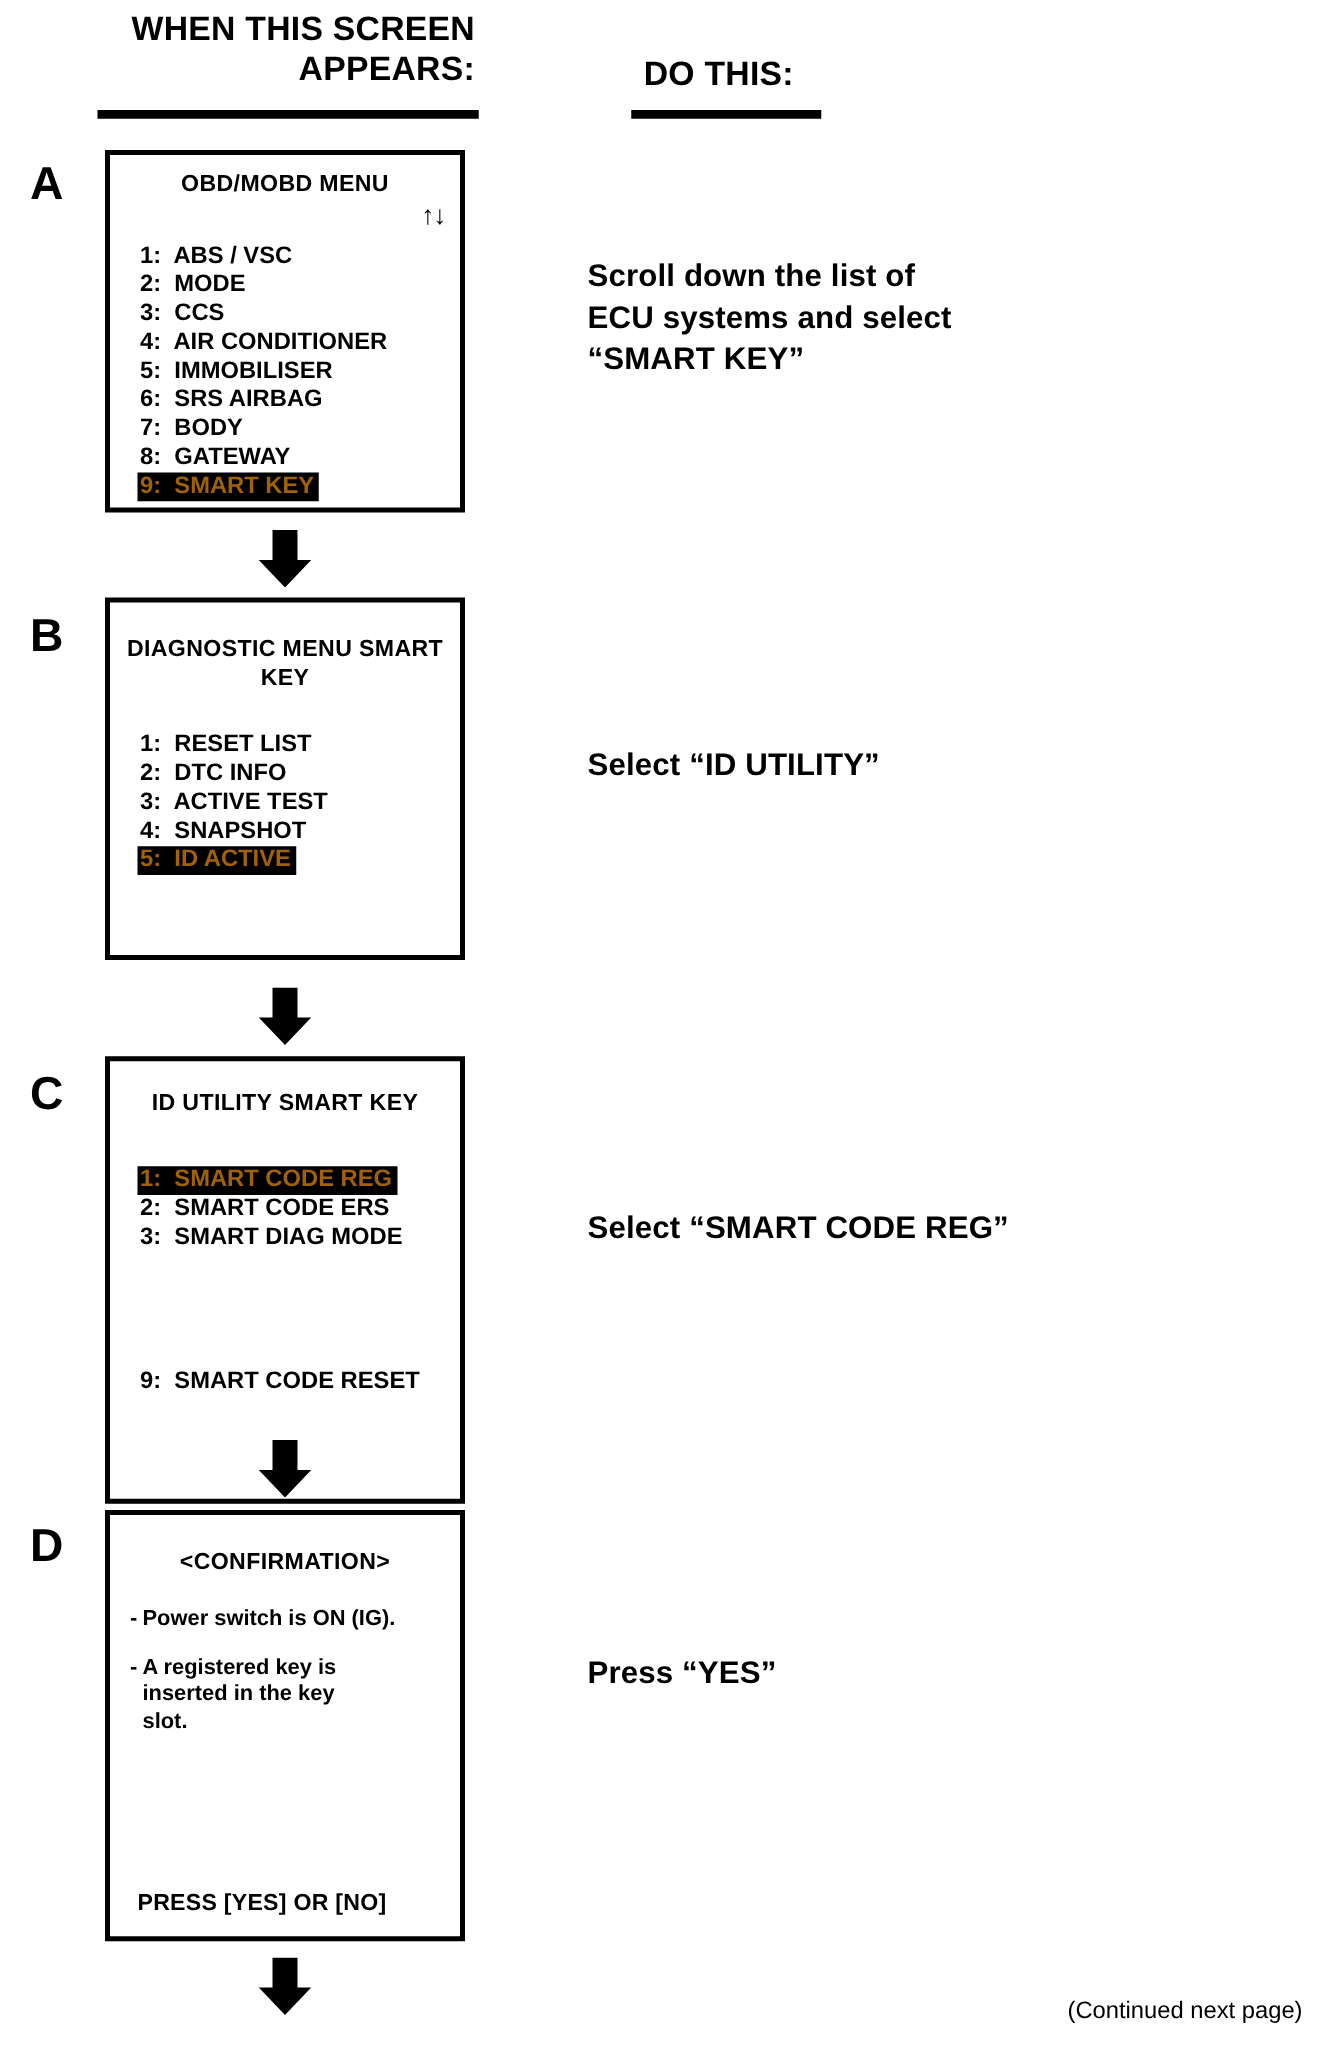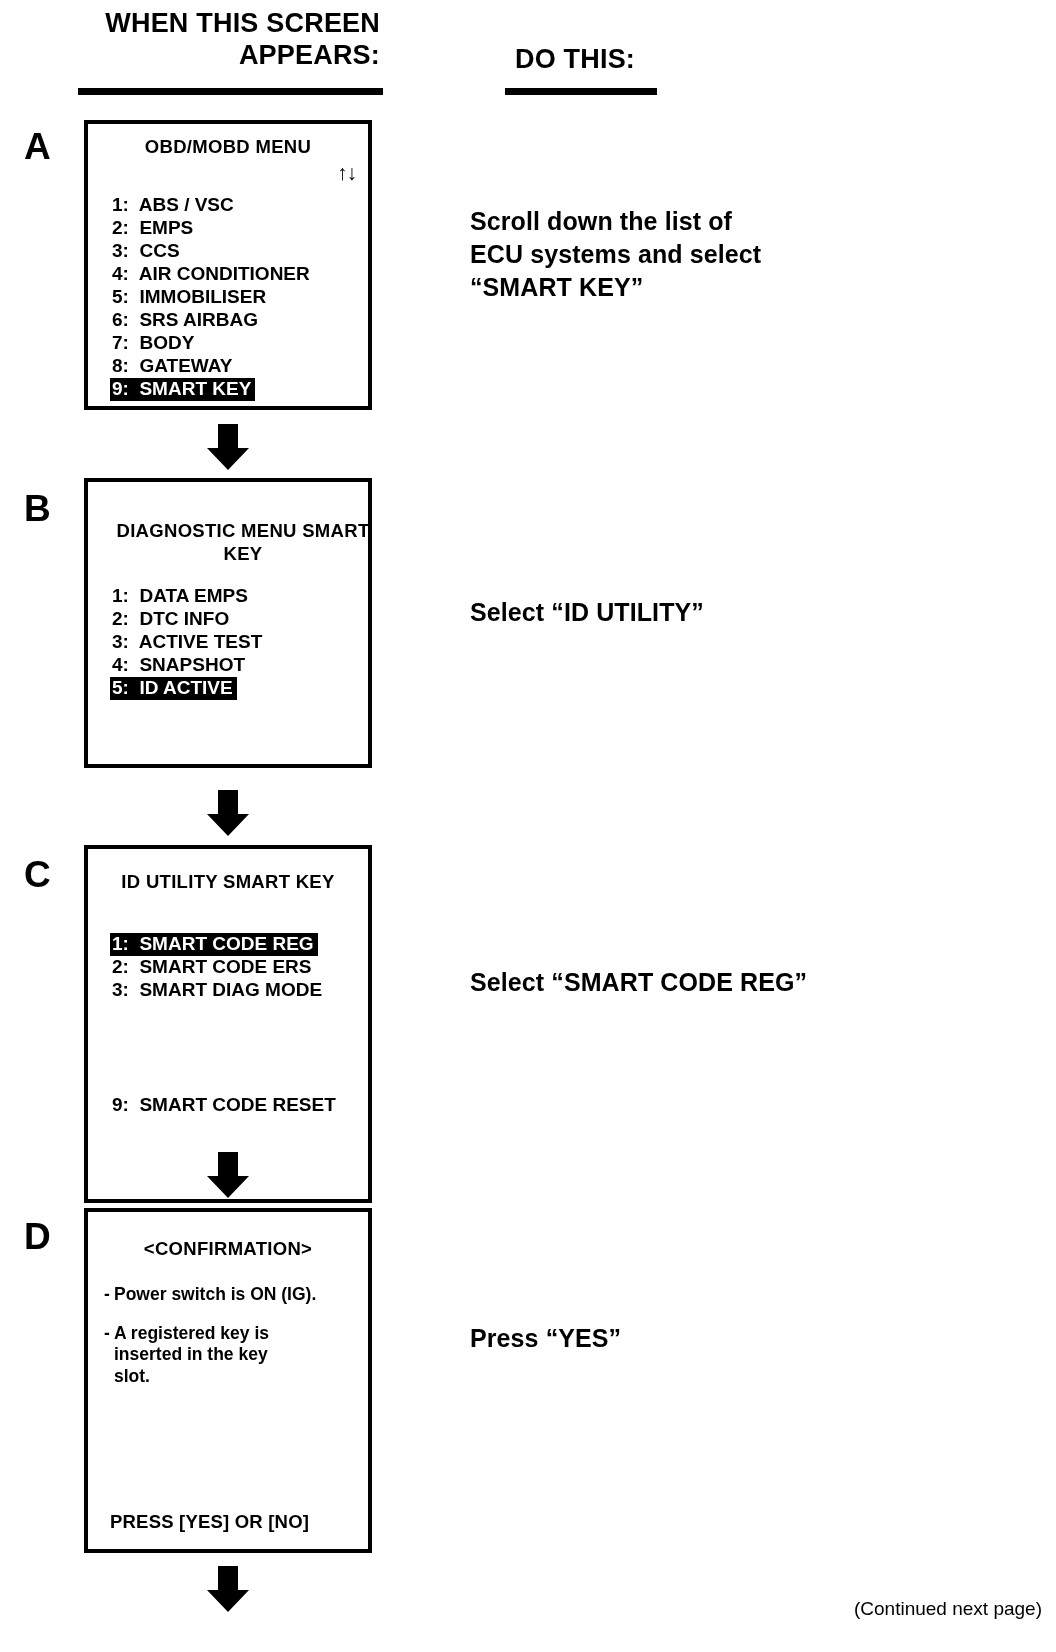--- a/index.html
+++ b/index.html
@@ -81,39 +81,39 @@
     font-weight: bold;
     font-size: 19px;
     line-height: 1.21;
     white-space: pre;
     display: block;
     width: max-content;
     padding: 0 4px 0 2px;
   }
   .menu-item.sel {
     background: #000;
-    color: #ffffff;
+    color: #a16207;
   }
   .scroll-arrows {
     position: absolute;
     font-size: 21px;
     font-weight: bold;
     line-height: 1;
     letter-spacing: -1px;
   }
 
   
   #screen-a { left: 84px; top: 120px; width: 288px; height: 290px; }
   #a-title  { position: absolute; left: 0; top: 12px; width: 100%; }
   #a-arrows { right: 12px; top: 38px; }
   #a-list   { position: absolute; left: 22px; top: 70px; }
 
   
   #screen-b { left: 84px; top: 478px; width: 288px; height: 290px; }
-  #b-title  { position: absolute; left: 0; top: 38px; width: 100%; padding-left: 15px; }
+  #b-title  { position: absolute; left: 0; top: 26px; width: 100%; }
   #b-list   { position: absolute; left: 22px; top: 103px; }
 
   
   #screen-c { left: 84px; top: 845px; width: 288px; height: 358px; }
   #c-title  { position: absolute; left: 0; top: 22px; width: 100%; }
   #c-list   { position: absolute; left: 22px; top: 84px; }
   #c-last   { position: absolute; left: 22px; top: 245px; }
 
   
   #screen-d { left: 84px; top: 1208px; width: 288px; height: 345px; padding-left: 36px; }
@@ -178,21 +178,21 @@
   <div class="col-head" id="head-right">DO THIS:</div>
   <div class="head-rule" id="rule-right"></div>
 
   <div class="step-letter" style="left:24px; top:128px;">A</div>
 
   <div class="screen" id="screen-a">
     <div class="screen-title" id="a-title">OBD/MOBD MENU</div>
     <div class="scroll-arrows" id="a-arrows">↑↓</div>
     <ul class="menu-list" id="a-list">
       <li class="menu-item">1:  ABS / VSC</li>
-      <li class="menu-item">2:  EMPS</li>
+      <li class="menu-item">2:  MODE</li>
       <li class="menu-item">3:  CCS</li>
       <li class="menu-item">4:  AIR CONDITIONER</li>
       <li class="menu-item">5:  IMMOBILISER</li>
       <li class="menu-item">6:  SRS AIRBAG</li>
       <li class="menu-item">7:  BODY</li>
       <li class="menu-item">8:  GATEWAY</li>
       <li class="menu-item sel">9:  SMART KEY</li>
     </ul>
   </div>
 
@@ -205,21 +205,21 @@
       <polygon points="13,0 33,0 33,24 44,24 23,46 2,24 13,24" fill="#000"></polygon>
     </svg>
   </div>
 
   <div class="step-letter" style="left:24px; top:490px;">B</div>
 
   <div class="screen" id="screen-b">
     <div class="screen-title" id="b-title">DIAGNOSTIC MENU
 SMART KEY</div>
     <ul class="menu-list" id="b-list">
-      <li class="menu-item">1:  DATA EMPS</li>
+      <li class="menu-item">1:  RESET LIST</li>
       <li class="menu-item">2:  DTC INFO</li>
       <li class="menu-item">3:  ACTIVE TEST</li>
       <li class="menu-item">4:  SNAPSHOT</li>
       <li class="menu-item sel">5:  ID ACTIVE</li>
     </ul>
   </div>
 
   <div class="instruction" style="left:470px; top:596px; width:430px;">Select “ID UTILITY”</div>
 
   <div class="down-arrow" style="left:205px; top:790px;">

